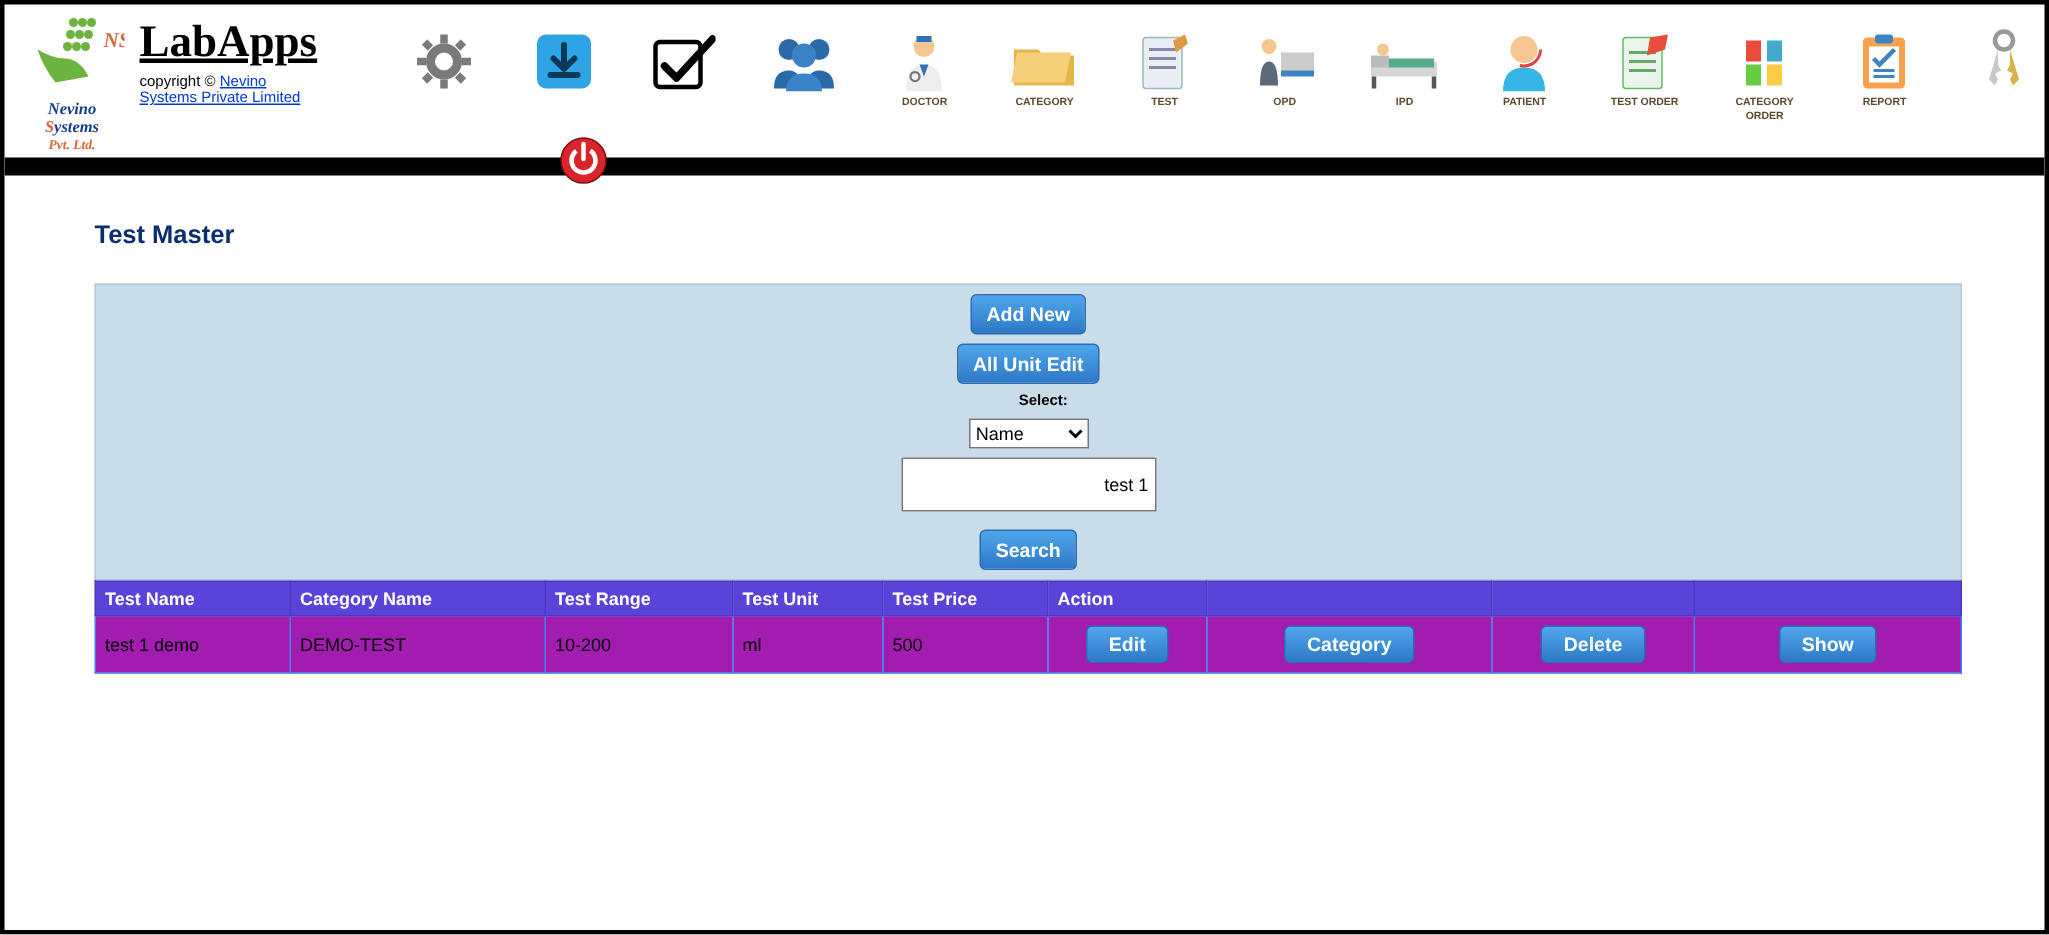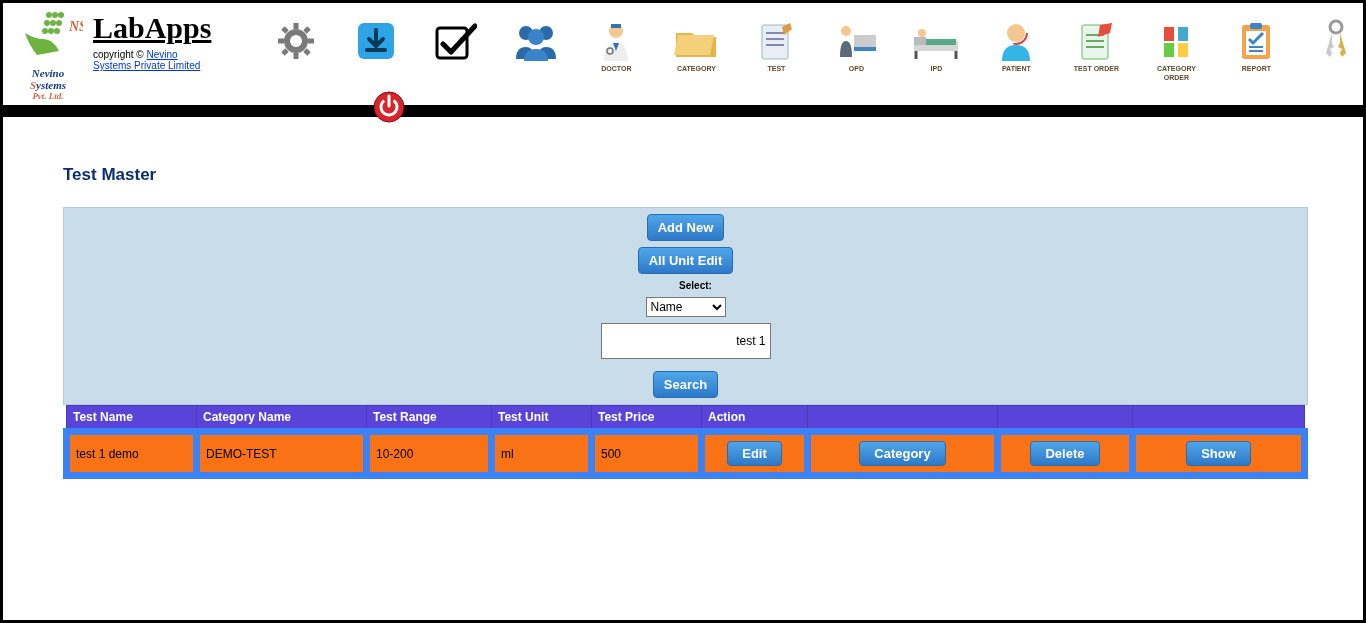--- a/index.html
+++ b/index.html
@@ -86,21 +86,20 @@
   }
   .content {
     padding: 30px 55px 0 60px;
   }
   .page-title {
     color:#0b2e6f;
     font-weight:bold;
     font-size:17px;
     margin-bottom:22px;
     font-family:Arial, sans-serif;
-    margin-top:18px;
   }
   .toolbar-row {
     background:#c8dcea;
     display:flex;
     align-items:center;
     padding:6px 6px;
     gap:6px;
     border:1px solid #b7c9d8;
     flex-direction:column;
   }
@@ -139,22 +138,22 @@
   table.data th {
     background:#5943d9;
     color:#fff;
     text-align:left;
     font-weight:bold;
     padding:4px 6px;
     border:1px solid #4a39c0;
     font-size:12px;
   }
   table.data td {
-    background:#f97316;
-    border:7px solid #3b82f6;
+    background:#a21caf;
+    border:1px solid #3b82f6;
     padding:6px 6px;
     color:#000;
     vertical-align:middle;
   }
   .row-btn {
     background: linear-gradient(#4fa6ea,#2e79c8);
     color:#fff;
     font-weight:bold;
     border:1px solid #2a6cb0;
     border-radius:4px;

